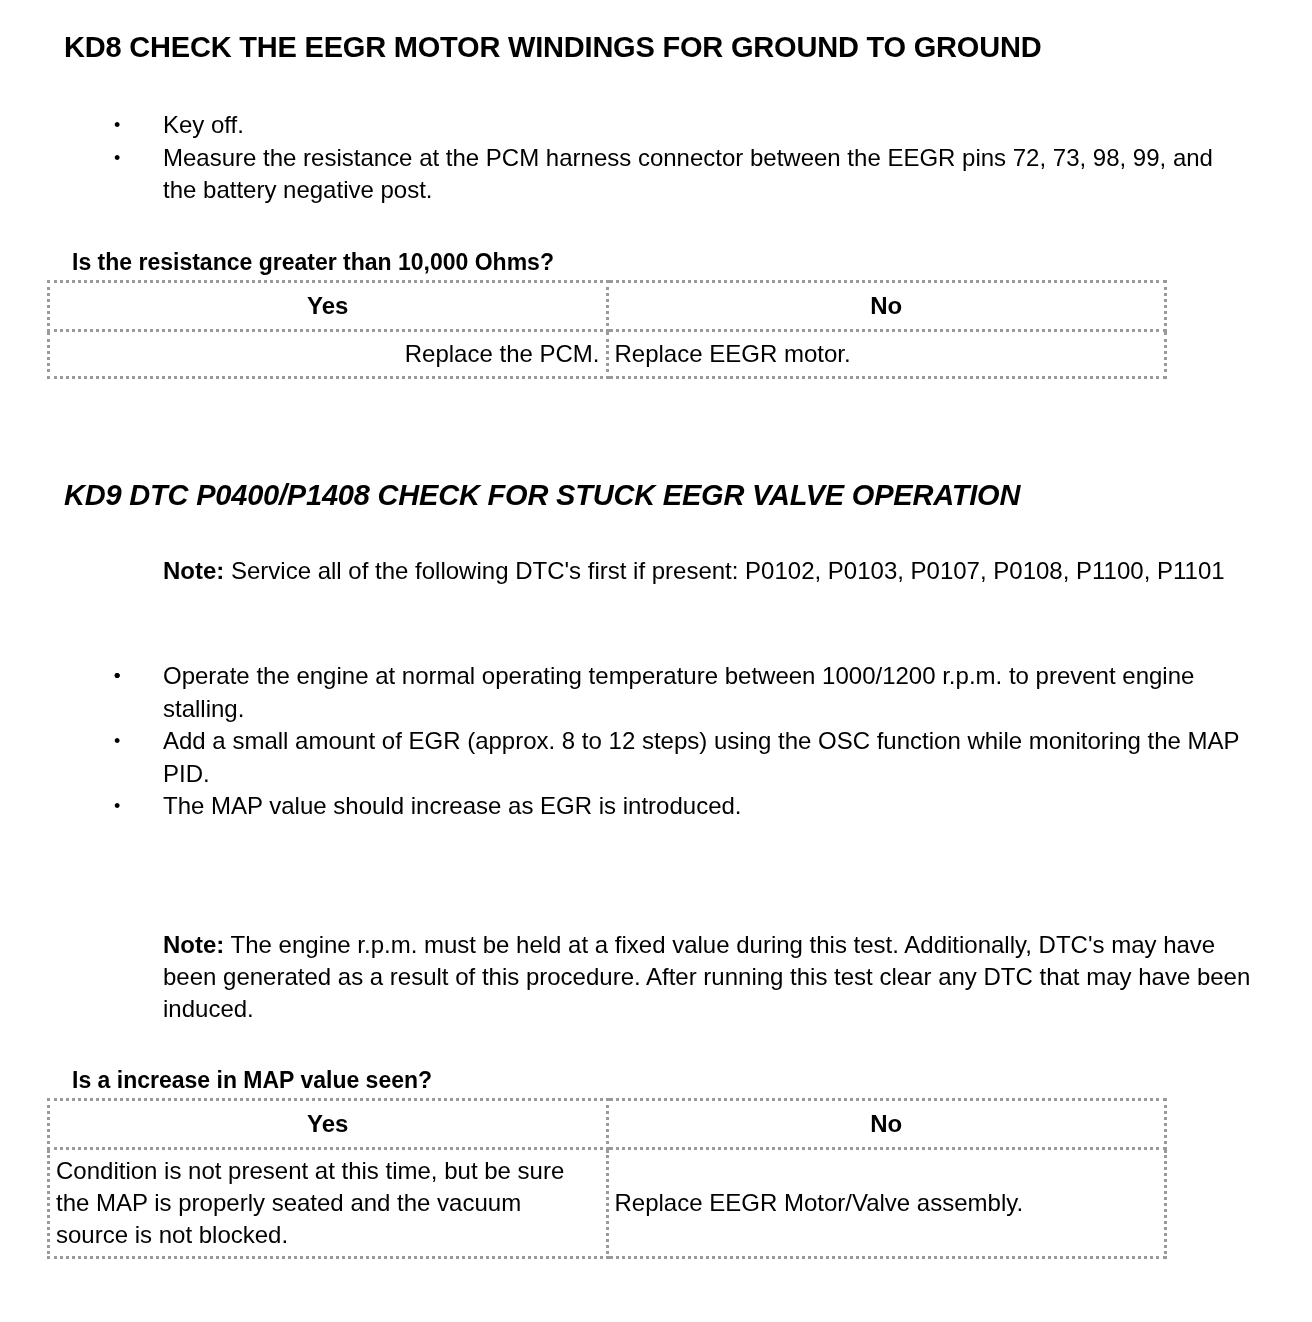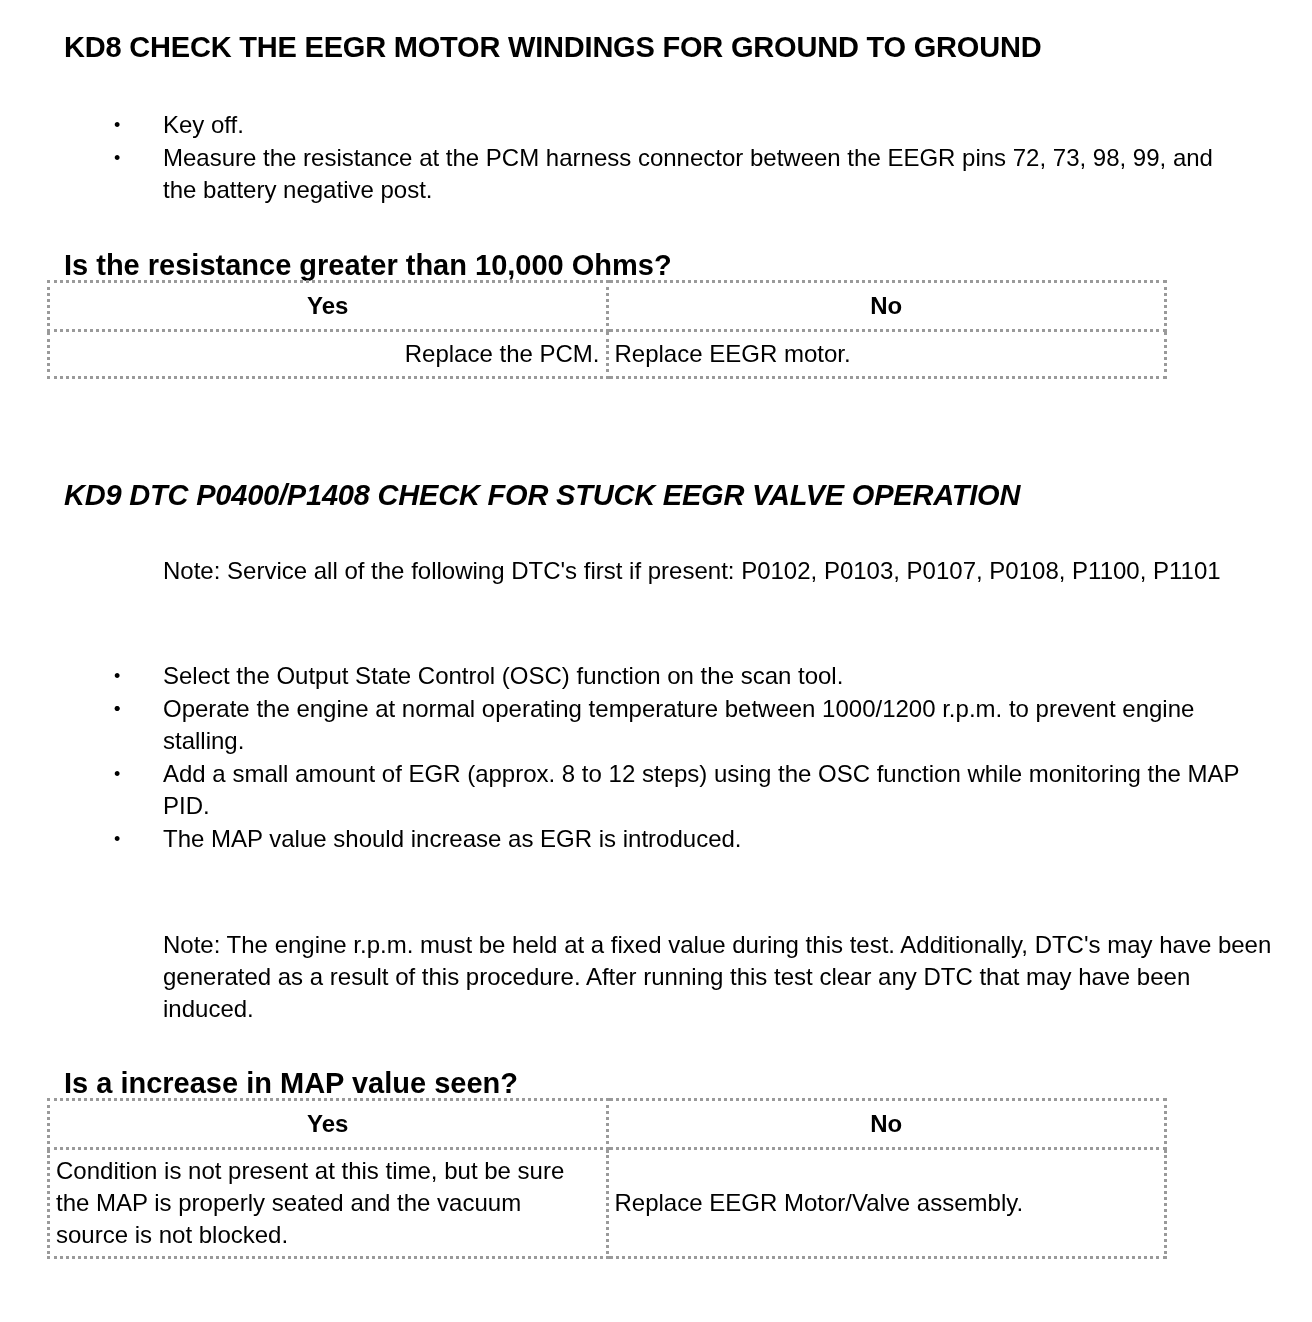--- a/index.html
+++ b/index.html
@@ -2,22 +2,22 @@
 <html><head>
 <meta charset="utf-8">
 <style>
   html, body { margin:0; padding:0; background:#ffffff; }
   body { width:1312px; height:1322px; position:relative; font-family:"Liberation Sans", sans-serif; color:#000; }
   .h1 { position:absolute; left:64px; font-weight:bold; font-size:29px; letter-spacing:-0.2px; white-space:nowrap; }
   .bullets { position:absolute; left:112px; margin:0; padding:0; list-style:none; font-size:24px; line-height:32.5px; }
   .bullets li { position:relative; padding-left:51px; width:1080px; }
   .bullets li .dot { position:absolute; left:2px; top:0; font-size:18px; }
   .note { position:absolute; left:163px; width:1110px; font-size:24px; line-height:32px; }
-  .note b { font-weight:normal; }
-  .question { position:absolute; left:64px; font-size:29px; font-weight:bold; white-space:nowrap; }
+  .note b { font-weight:bold; }
+  .question { position:absolute; left:72px; font-size:23px; font-weight:bold; white-space:nowrap; }
   table.yn { position:absolute; left:47px; width:1120px; border-collapse:collapse; font-size:24px; table-layout:fixed; }
   table.yn td, table.yn th { border:3px dotted #9a9a9a; padding:2px 6px; vertical-align:middle; }
   table.yn th { font-weight:bold; text-align:center; height:42px; }
   table.yn td { line-height:32px; }
 </style>
 </head>
 <body>
 
 <div class="h1" style="top:31px;">KD8 CHECK THE EEGR MOTOR WINDINGS FOR GROUND TO GROUND</div>
 
@@ -41,21 +41,21 @@
 </tbody>
   </table>
 
 <div class="h1" style="top:479px;font-style:italic;">KD9 DTC P0400/P1408 CHECK FOR STUCK EEGR VALVE OPERATION</div>
 
 <div class="note" style="top:555px;">
   <b>Note:</b><span> Service all of the following DTC's first if present: P0102, P0103, P0107, P0108, P1100, P1101</span>
 </div>
 
 <ul class="bullets" style="top:660px;">
-  <li><span class="dot">•</span><span>Select the Output State Control (OSC) function on the scan tool.</span></li>
+  <li><span class="dot">•</span></li>
   <li><span class="dot">•</span></li>
   <li><span class="dot">•</span><span>Operate the engine at normal operating temperature between 1000/1200 r.p.m. to prevent engine stalling.</span></li>
   <li><span class="dot">•</span><span>Add a small amount of EGR (approx. 8 to 12 steps) using the OSC function while monitoring the MAP PID.</span></li>
   <li><span class="dot">•</span><span>The MAP value should increase as EGR is introduced.</span></li>
 </ul>
 
 <div class="note" style="top:929px;">
   <b>Note:</b><span> The engine r.p.m. must be held at a fixed value during this test. Additionally, DTC's may have been generated as a result of this procedure. After running this test clear any DTC that may have been induced.</span>
 </div>
 

